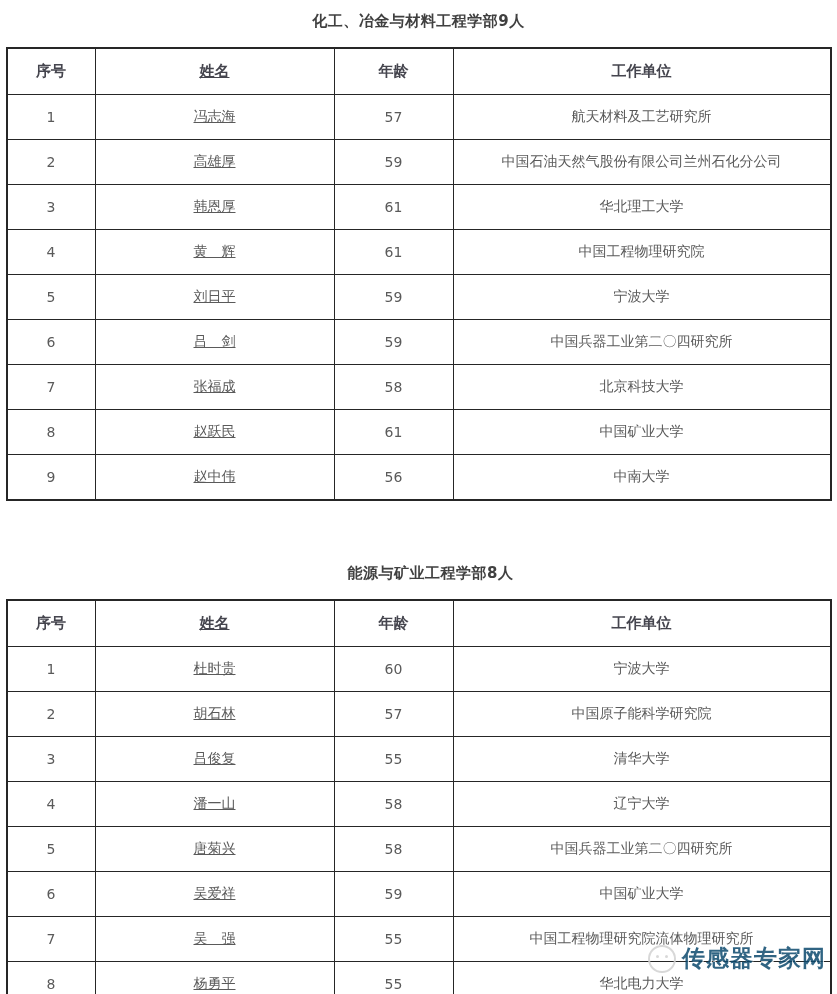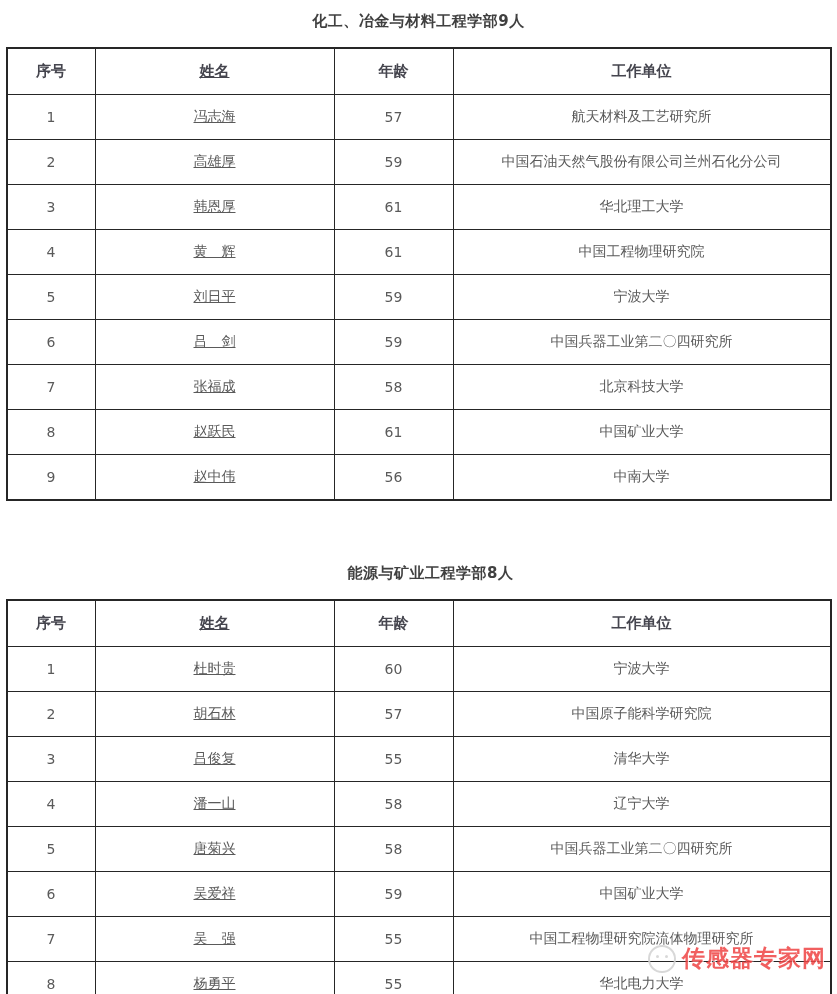--- a/index.html
+++ b/index.html
@@ -92,21 +92,21 @@
     height: 3px;
     background: #d2d2d2;
     border-radius: 50%;
     top: 8px;
   }
   #watermark .logo-ring::before { left: 6px; }
   #watermark .logo-ring::after { right: 6px; }
   #watermark .watermark-text {
     font-size: 23px;
     font-weight: bold;
-    color: #ef4444;
+    color: #0c4a6e;
     letter-spacing: 1px;
     text-shadow: 1px 1px 0 #ffffff;
     white-space: nowrap;
     text-align: right;
   }
 </style>
 </head>
 <body>
 
 <div id="document">

